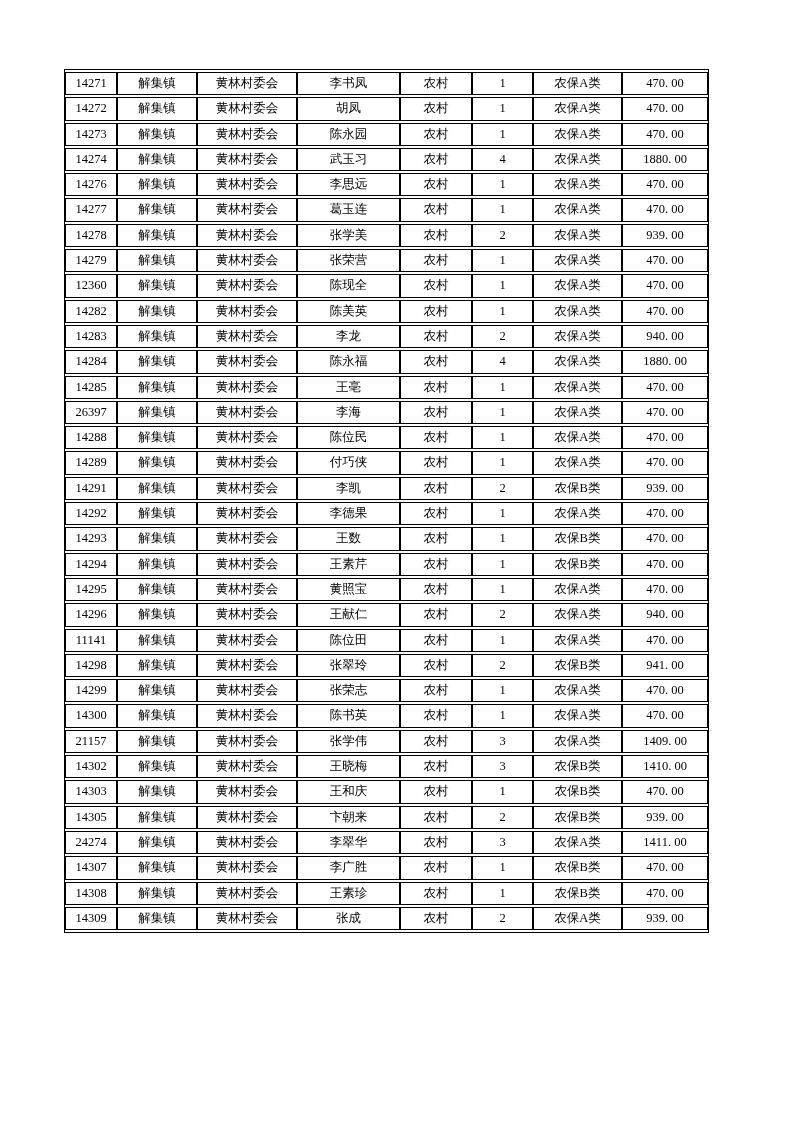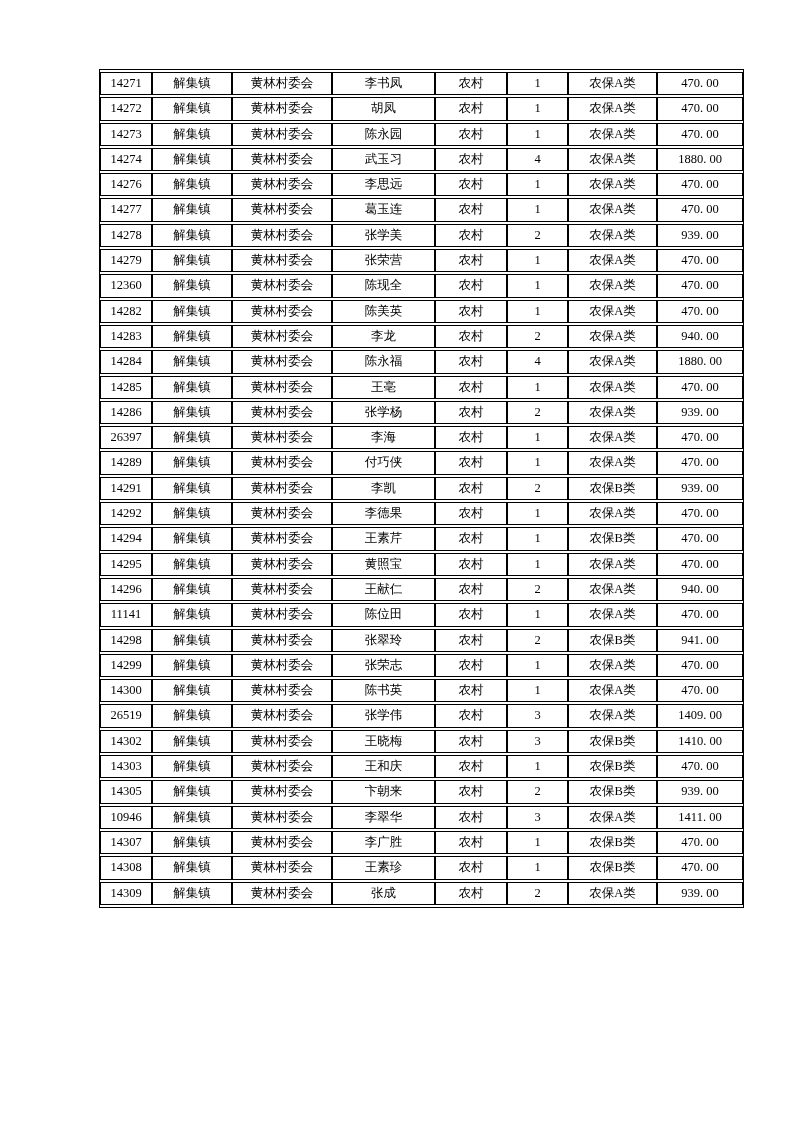--- a/index.html
+++ b/index.html
@@ -18,21 +18,20 @@
   }
   table.data-table {
     position: absolute;
     left: 64px;
     top: 69px;
     border-collapse: separate;
     border-spacing: 0 2px;
     table-layout: fixed;
     width: 645px;
     border: 1px solid #000000;
-    margin-left: 35px;
   }
   table.data-table td {
     border: 1px solid #000000;
     box-sizing: border-box;
     height: 21.3px;
     line-height: 21.3px;
     text-align: center;
     vertical-align: middle;
     font-size: 12.5px;
     white-space: nowrap;
@@ -188,181 +187,191 @@
     <td>14285</td>
     <td>解集镇</td>
     <td>黄林村委会</td>
     <td>王亳</td>
     <td>农村</td>
     <td>1</td>
     <td>农保A类</td>
     <td>470. 00</td>
   </tr>
         <tr>
-    <td>14286</td>
-    <td>解集镇</td>
-    <td>黄林村委会</td>
-    <td>张学杨</td>
-    <td>农村</td>
-    <td>2</td>
-    <td>农保A类</td>
+    <td>26397</td>
+    <td>解集镇</td>
+    <td>黄林村委会</td>
+    <td>李海</td>
+    <td>农村</td>
+    <td>1</td>
+    <td>农保A类</td>
+    <td>470. 00</td>
+  </tr>
+        <tr>
+    <td>14288</td>
+    <td>解集镇</td>
+    <td>黄林村委会</td>
+    <td>陈位民</td>
+    <td>农村</td>
+    <td>1</td>
+    <td>农保A类</td>
+    <td>470. 00</td>
+  </tr>
+        <tr>
+    <td>14289</td>
+    <td>解集镇</td>
+    <td>黄林村委会</td>
+    <td>付巧侠</td>
+    <td>农村</td>
+    <td>1</td>
+    <td>农保A类</td>
+    <td>470. 00</td>
+  </tr>
+        <tr>
+    <td>14291</td>
+    <td>解集镇</td>
+    <td>黄林村委会</td>
+    <td>李凯</td>
+    <td>农村</td>
+    <td>2</td>
+    <td>农保B类</td>
     <td>939. 00</td>
   </tr>
         <tr>
-    <td>26397</td>
-    <td>解集镇</td>
-    <td>黄林村委会</td>
-    <td>李海</td>
-    <td>农村</td>
-    <td>1</td>
-    <td>农保A类</td>
-    <td>470. 00</td>
-  </tr>
-        <tr>
-    <td>14289</td>
-    <td>解集镇</td>
-    <td>黄林村委会</td>
-    <td>付巧侠</td>
-    <td>农村</td>
-    <td>1</td>
-    <td>农保A类</td>
-    <td>470. 00</td>
-  </tr>
-        <tr>
-    <td>14291</td>
-    <td>解集镇</td>
-    <td>黄林村委会</td>
-    <td>李凯</td>
+    <td>14292</td>
+    <td>解集镇</td>
+    <td>黄林村委会</td>
+    <td>李德果</td>
+    <td>农村</td>
+    <td>1</td>
+    <td>农保A类</td>
+    <td>470. 00</td>
+  </tr>
+        <tr>
+    <td>14293</td>
+    <td>解集镇</td>
+    <td>黄林村委会</td>
+    <td>王数</td>
+    <td>农村</td>
+    <td>1</td>
+    <td>农保B类</td>
+    <td>470. 00</td>
+  </tr>
+        <tr>
+    <td>14294</td>
+    <td>解集镇</td>
+    <td>黄林村委会</td>
+    <td>王素芹</td>
+    <td>农村</td>
+    <td>1</td>
+    <td>农保B类</td>
+    <td>470. 00</td>
+  </tr>
+        <tr>
+    <td>14295</td>
+    <td>解集镇</td>
+    <td>黄林村委会</td>
+    <td>黄照宝</td>
+    <td>农村</td>
+    <td>1</td>
+    <td>农保A类</td>
+    <td>470. 00</td>
+  </tr>
+        <tr>
+    <td>14296</td>
+    <td>解集镇</td>
+    <td>黄林村委会</td>
+    <td>王献仁</td>
+    <td>农村</td>
+    <td>2</td>
+    <td>农保A类</td>
+    <td>940. 00</td>
+  </tr>
+        <tr>
+    <td>11141</td>
+    <td>解集镇</td>
+    <td>黄林村委会</td>
+    <td>陈位田</td>
+    <td>农村</td>
+    <td>1</td>
+    <td>农保A类</td>
+    <td>470. 00</td>
+  </tr>
+        <tr>
+    <td>14298</td>
+    <td>解集镇</td>
+    <td>黄林村委会</td>
+    <td>张翠玲</td>
+    <td>农村</td>
+    <td>2</td>
+    <td>农保B类</td>
+    <td>941. 00</td>
+  </tr>
+        <tr>
+    <td>14299</td>
+    <td>解集镇</td>
+    <td>黄林村委会</td>
+    <td>张荣志</td>
+    <td>农村</td>
+    <td>1</td>
+    <td>农保A类</td>
+    <td>470. 00</td>
+  </tr>
+        <tr>
+    <td>14300</td>
+    <td>解集镇</td>
+    <td>黄林村委会</td>
+    <td>陈书英</td>
+    <td>农村</td>
+    <td>1</td>
+    <td>农保A类</td>
+    <td>470. 00</td>
+  </tr>
+        <tr>
+    <td>21157</td>
+    <td>解集镇</td>
+    <td>黄林村委会</td>
+    <td>张学伟</td>
+    <td>农村</td>
+    <td>3</td>
+    <td>农保A类</td>
+    <td>1409. 00</td>
+  </tr>
+        <tr>
+    <td>14302</td>
+    <td>解集镇</td>
+    <td>黄林村委会</td>
+    <td>王晓梅</td>
+    <td>农村</td>
+    <td>3</td>
+    <td>农保B类</td>
+    <td>1410. 00</td>
+  </tr>
+        <tr>
+    <td>14303</td>
+    <td>解集镇</td>
+    <td>黄林村委会</td>
+    <td>王和庆</td>
+    <td>农村</td>
+    <td>1</td>
+    <td>农保B类</td>
+    <td>470. 00</td>
+  </tr>
+        <tr>
+    <td>14305</td>
+    <td>解集镇</td>
+    <td>黄林村委会</td>
+    <td>卞朝来</td>
     <td>农村</td>
     <td>2</td>
     <td>农保B类</td>
     <td>939. 00</td>
   </tr>
         <tr>
-    <td>14292</td>
-    <td>解集镇</td>
-    <td>黄林村委会</td>
-    <td>李德果</td>
-    <td>农村</td>
-    <td>1</td>
-    <td>农保A类</td>
-    <td>470. 00</td>
-  </tr>
-        <tr>
-    <td>14294</td>
-    <td>解集镇</td>
-    <td>黄林村委会</td>
-    <td>王素芹</td>
-    <td>农村</td>
-    <td>1</td>
-    <td>农保B类</td>
-    <td>470. 00</td>
-  </tr>
-        <tr>
-    <td>14295</td>
-    <td>解集镇</td>
-    <td>黄林村委会</td>
-    <td>黄照宝</td>
-    <td>农村</td>
-    <td>1</td>
-    <td>农保A类</td>
-    <td>470. 00</td>
-  </tr>
-        <tr>
-    <td>14296</td>
-    <td>解集镇</td>
-    <td>黄林村委会</td>
-    <td>王献仁</td>
-    <td>农村</td>
-    <td>2</td>
-    <td>农保A类</td>
-    <td>940. 00</td>
-  </tr>
-        <tr>
-    <td>11141</td>
-    <td>解集镇</td>
-    <td>黄林村委会</td>
-    <td>陈位田</td>
-    <td>农村</td>
-    <td>1</td>
-    <td>农保A类</td>
-    <td>470. 00</td>
-  </tr>
-        <tr>
-    <td>14298</td>
-    <td>解集镇</td>
-    <td>黄林村委会</td>
-    <td>张翠玲</td>
-    <td>农村</td>
-    <td>2</td>
-    <td>农保B类</td>
-    <td>941. 00</td>
-  </tr>
-        <tr>
-    <td>14299</td>
-    <td>解集镇</td>
-    <td>黄林村委会</td>
-    <td>张荣志</td>
-    <td>农村</td>
-    <td>1</td>
-    <td>农保A类</td>
-    <td>470. 00</td>
-  </tr>
-        <tr>
-    <td>14300</td>
-    <td>解集镇</td>
-    <td>黄林村委会</td>
-    <td>陈书英</td>
-    <td>农村</td>
-    <td>1</td>
-    <td>农保A类</td>
-    <td>470. 00</td>
-  </tr>
-        <tr>
-    <td>26519</td>
-    <td>解集镇</td>
-    <td>黄林村委会</td>
-    <td>张学伟</td>
-    <td>农村</td>
-    <td>3</td>
-    <td>农保A类</td>
-    <td>1409. 00</td>
-  </tr>
-        <tr>
-    <td>14302</td>
-    <td>解集镇</td>
-    <td>黄林村委会</td>
-    <td>王晓梅</td>
-    <td>农村</td>
-    <td>3</td>
-    <td>农保B类</td>
-    <td>1410. 00</td>
-  </tr>
-        <tr>
-    <td>14303</td>
-    <td>解集镇</td>
-    <td>黄林村委会</td>
-    <td>王和庆</td>
-    <td>农村</td>
-    <td>1</td>
-    <td>农保B类</td>
-    <td>470. 00</td>
-  </tr>
-        <tr>
-    <td>14305</td>
-    <td>解集镇</td>
-    <td>黄林村委会</td>
-    <td>卞朝来</td>
-    <td>农村</td>
-    <td>2</td>
-    <td>农保B类</td>
-    <td>939. 00</td>
-  </tr>
-        <tr>
-    <td>10946</td>
+    <td>24274</td>
     <td>解集镇</td>
     <td>黄林村委会</td>
     <td>李翠华</td>
     <td>农村</td>
     <td>3</td>
     <td>农保A类</td>
     <td>1411. 00</td>
   </tr>
         <tr>
     <td>14307</td>

